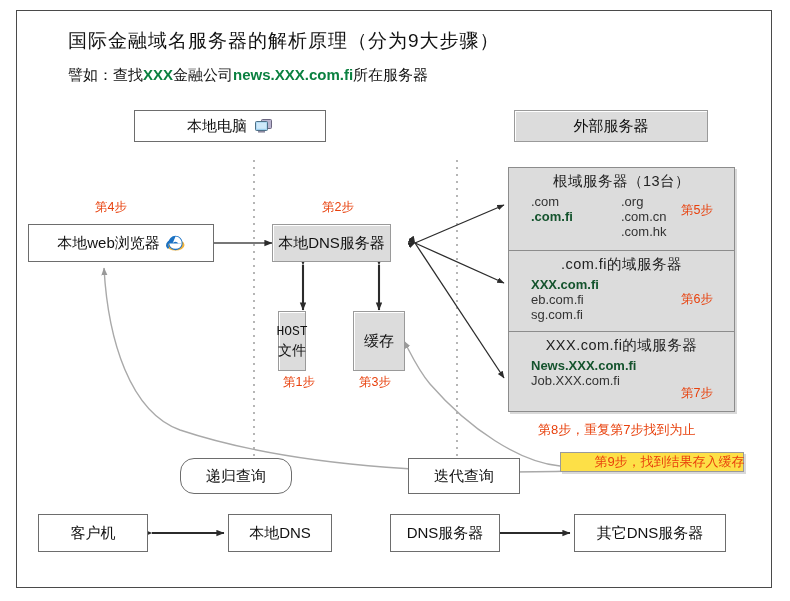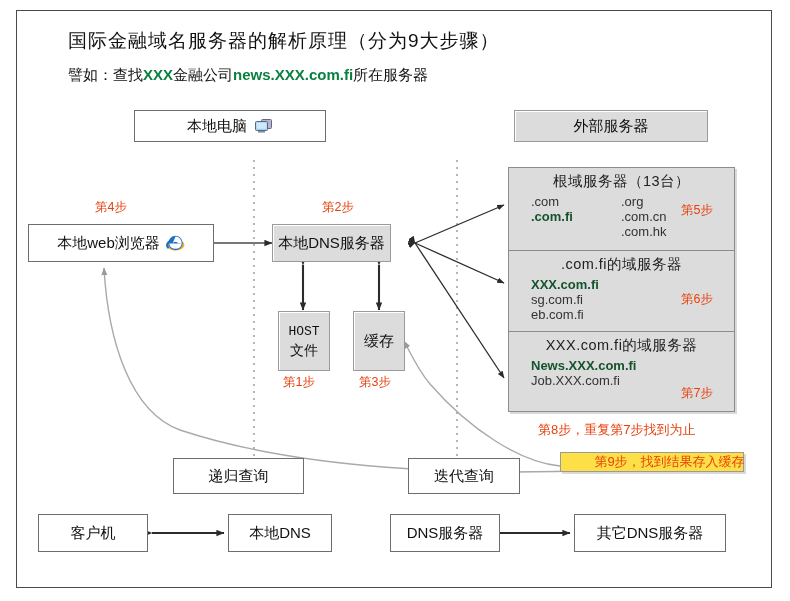--- a/index.html
+++ b/index.html
@@ -153,21 +153,21 @@
       <path d="M2 13.5 C0 11 1.5 8 5 6.4" stroke="#1b72c4" stroke-width="2.2" fill="none" stroke-linecap="round"></path>
     </svg>
   </span>
 </div>
 
 <div class="abs step" style="left:322px;top:199px;">第2步</div>
 <div class="abs box gray" id="localdns" style="left:272px;top:224px;width:119px;height:38px;">
   <span>本地DNS服务器</span>
 </div>
 
-<div class="abs box gray" id="hostfile" style="left:278px;top:311px;width:52px;height:60px;flex-direction:column;
+<div class="abs box gray" id="hostfile" style="left:278px;top:311px;width:28px;height:60px;flex-direction:column;
             line-height:18px;font-size:14px;">
   <span style="font-family:'Liberation Mono',monospace;font-size:13px;">HOST</span>
   <span>文件</span>
 </div>
 <div class="abs step" style="left:283px;top:374px;">第1步</div>
 
 <div class="abs box gray" id="cache" style="left:353px;top:311px;width:52px;height:60px;font-size:15px;">
   <span>缓存</span>
 </div>
 <div class="abs step" style="left:359px;top:374px;">第3步</div>
@@ -185,43 +185,43 @@
         <div>.com.hk</div>
       </div>
     </div>
     <div class="stepmark" style="left:172px;top:34px;">第5步</div>
   </div>
 
   <div class="srv" style="height:81px;">
     <div class="srv-title">.com.fi的域服务器</div>
     <div class="srv-body">
       <div class="hi">XXX.com.fi</div>
+      <div>eb.com.fi</div>
       <div>sg.com.fi</div>
-      <div>eb.com.fi</div>
     </div>
     <div class="stepmark" style="left:172px;top:40px;">第6步</div>
   </div>
 
   <div class="srv" style="height:80px;">
     <div class="srv-title">XXX.com.fi的域服务器</div>
     <div class="srv-body">
       <div class="hi">News.XXX.com.fi</div>
       <div>Job.XXX.com.fi</div>
     </div>
     <div class="stepmark" style="left:172px;top:53px;">第7步</div>
   </div>
 </div>
 
 <div class="abs step b" id="step8">第8步，重复第7步找到为止</div>
 
 <div class="abs" id="step9box">
   <span class="step b">第9步，找到结果存入缓存</span>
 </div>
 
-<div class="abs box" style="left:173px;top:458px;width:131px;height:36px;">
+<div class="abs box" style="left:180px;top:458px;width:112px;height:36px;border-radius:14px;">
   <span>递归查询</span>
 </div>
 <div class="abs box" style="left:38px;top:514px;width:110px;height:38px;">
   <span>客户机</span>
 </div>
 <div class="abs box" style="left:228px;top:514px;width:104px;height:38px;">
   <span>本地DNS</span>
 </div>
 
 <div class="abs box" style="left:408px;top:458px;width:112px;height:36px;">

